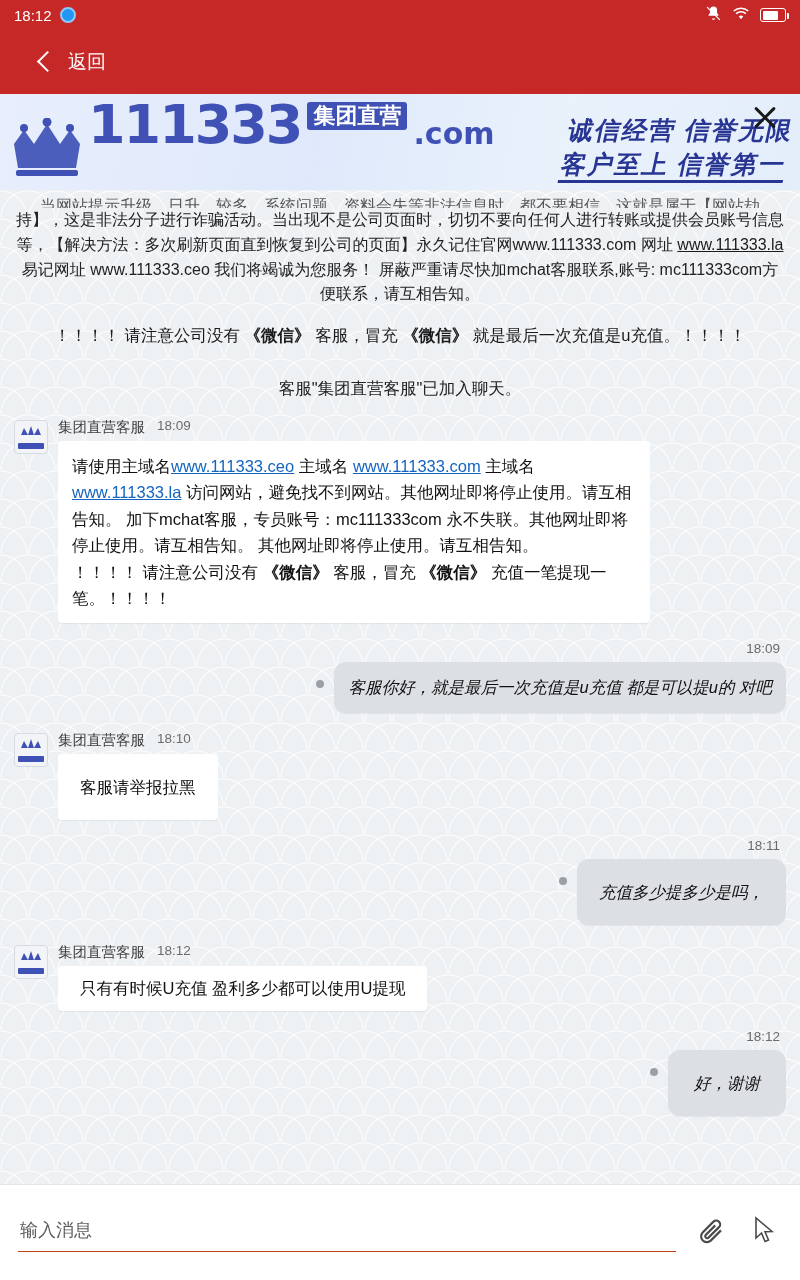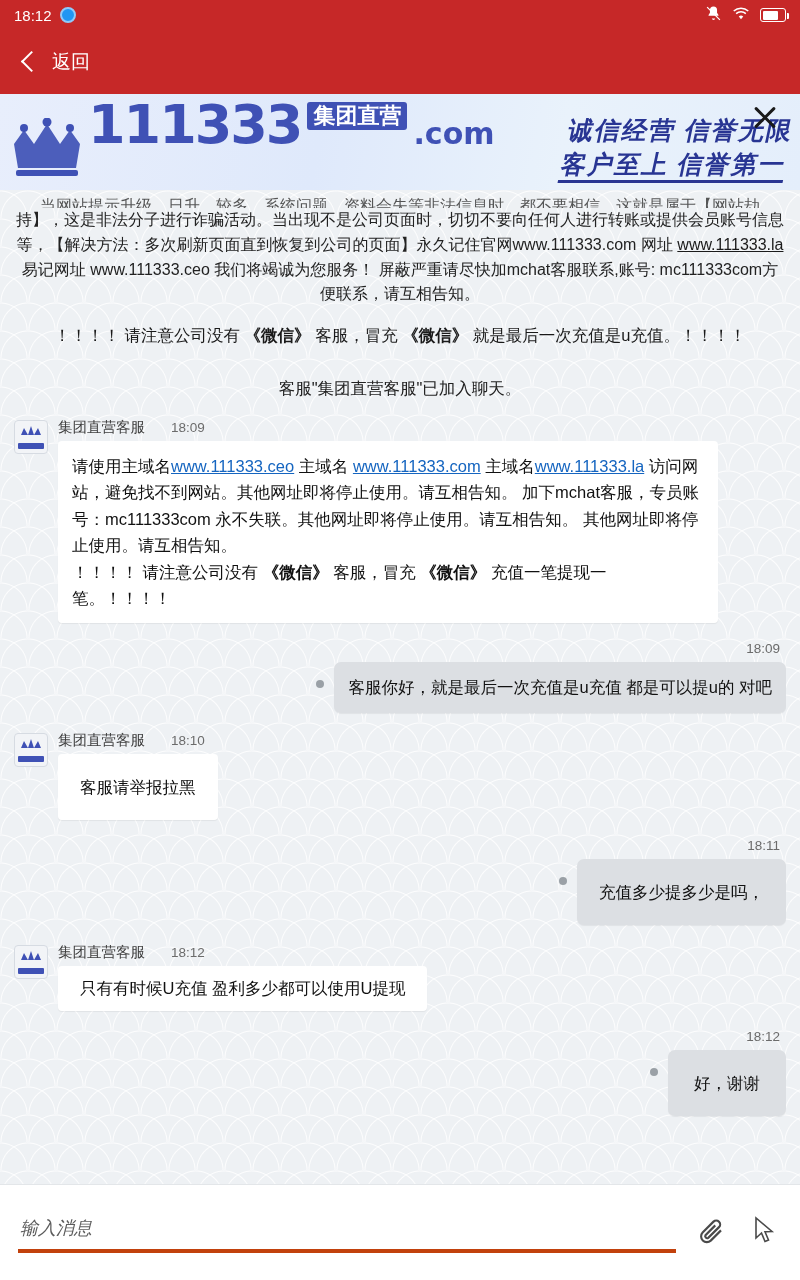--- a/index.html
+++ b/index.html
@@ -46,21 +46,21 @@
     width: 2.5px; height: 6px; background: #fff; border-radius: 0 1px 1px 0;
   }
   .battery i { display: block; height: 100%; width: 75%; background: #fff; border-radius: 1px; }
 
   
   .titlebar {
     height: 64px;
     background: #c62828;
     color: #fff;
     display: flex; align-items: center;
-    padding: 0 16px;
+    padding: 0 32px;
     flex: none;
   }
   .back-arrow {
     width: 26px; height: 26px; position: relative; margin-right: 10px;
   }
   .back-arrow::before {
     content: ""; position: absolute; left: 8px; top: 5px;
     width: 13px; height: 13px;
     border-left: 2.5px solid #fff; border-bottom: 2.5px solid #fff;
     transform: rotate(45deg);
@@ -195,21 +195,21 @@
   }
   .avatar .mini-bar {
     position: absolute; left: 3px; right: 3px; bottom: 4px;
     height: 6px; background: #3f51b5; border-radius: 1px;
   }
 
   .bubble-col { margin-left: 10px; max-width: 660px; }
   .meta {
     font-size: 14.5px; color: #555;
     margin-bottom: 4px;
-    display: flex; gap: 26px; align-items: center;
+    display: flex; gap: 12px; align-items: flex-start;
   }
   .meta .name { color: #3c3c3c; }
   .meta .time { color: #6b6b6b; font-size: 13.5px; }
 
   .bubble {
     background: #fff;
     border-radius: 4px;
     padding: 12px 14px;
     font-size: 16.5px;
     line-height: 1.6;
@@ -226,45 +226,45 @@
     margin: 12px 6px 6px 0;
   }
   .out-row { display: flex; align-items: flex-start; }
   .tick {
     width: 8px; height: 8px; border-radius: 50%;
     background: #9aa0a6; margin: 18px 10px 0 0; flex: none;
   }
   .bubble.out {
     background: #dcdfe3;
     color: #111;
-    border-radius: 7px;
+    border-radius: 12px;
+    font-style: italic;
   }
 
   
   .inputbar {
     flex: none;
     height: 96px;
     background: #fff;
     border-top: 1px solid #e3e6e9;
     display: flex; align-items: center;
     padding: 0 18px;
     position: relative;
   }
   .msg-input {
     flex: 1 1 auto;
     font-size: 18px;
     color: #ef4444;
     border: none;
     outline: none;
-    border-bottom: 4px solid #c2410c;
+    border-bottom: 1px solid #c2410c;
     padding: 6px 2px 10px 2px;
     background: transparent;
     font-family: "Liberation Sans", sans-serif;
     margin-right: 20px;
-    font-style: italic;
   }
   .msg-input::placeholder { color: #5c5c5c; }
   .clip-btn { width: 34px; height: 34px; flex: none; margin-right: 22px; }
   .cursor-ic { width: 30px; height: 34px; flex: none; }
 </style>
 </head>
 <body>
 
 <div id="app">
 
@@ -337,21 +337,21 @@
           <svg class="mini-crown" viewBox="0 0 22 12">
               <path d="M1 10 L4 3 L8 10 L11 1 L14 10 L18 3 L21 10 Z" fill="#3f51b5"></path>
             </svg>
           <div class="mini-bar"></div>
         </div>
         <div class="bubble-col">
           <div class="meta">
             <span class="name">集团直营客服</span>
             <span class="time">18:09</span>
           </div>
-          <div class="bubble" style="width:660px">
+          <div class="bubble" style="width:592px">
             <span>请使用主域名</span><a href="#">www.111333.ceo</a><span> 主域名 </span><a href="#">www.111333.com</a><span> 主域名</span><a href="#">www.111333.la</a><span> 访问网站，避免找不到网站。其他网址即将停止使用。请互相告知。 加下mchat客服，专员账号：mc111333com 永不失联。其他网址即将停止使用。请互相告知。 其他网址即将停止使用。请互相告知。</span><br><span>！！！！ 请注意公司没有 </span><b>《微信》</b><span> 客服，冒充 </span><b>《微信》</b><span> 充值一笔提现一笔。！！！！</span><br>
           </div>
         </div>
       </div>
 
       <div class="row right">
         <div class="right-wrap">
           <div class="time-right">18:09</div>
           <div class="out-row">
             <span class="tick"></span>

